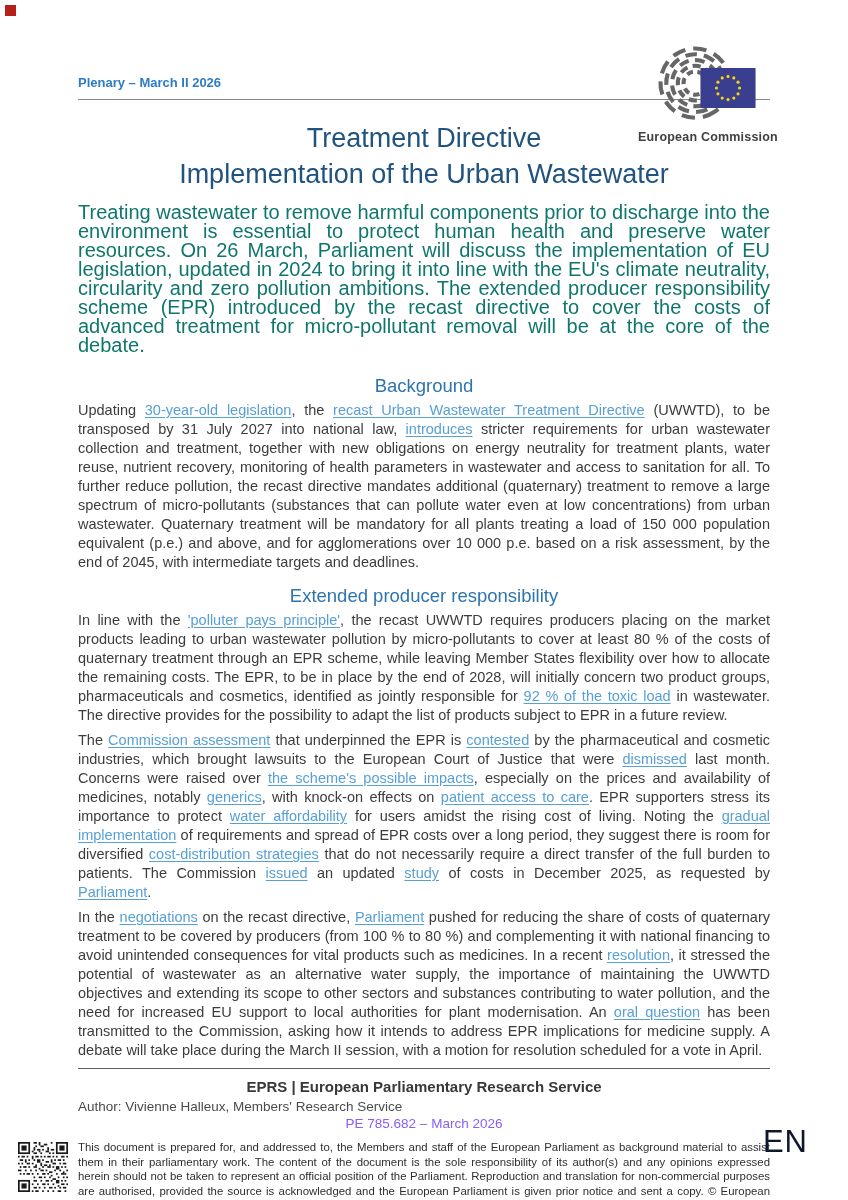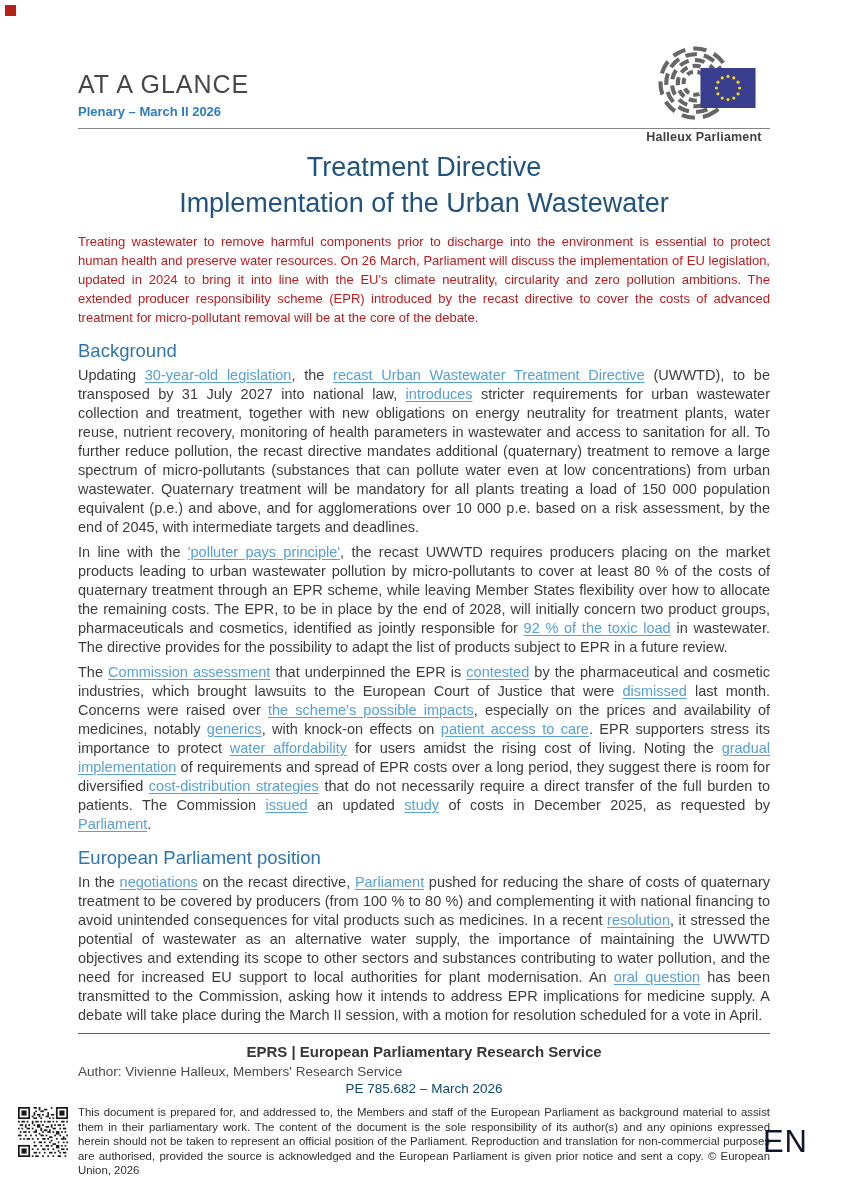--- a/index.html
+++ b/index.html
@@ -35,41 +35,41 @@
   }
   .hrule { border: none; border-top: 1.5px solid #868686; margin: 9px 0 0 0; }
 
   
   .doc-title {
     margin-top: 20px; text-align: center;
     font-size: 27px; line-height: 36px; color:#20537f; font-weight: 400;
   }
   .summary {
     margin-top: 11px; text-align: justify;
-    font-size: 13px; line-height: 19px; color:#b91c1c;
+    font-size: 20px; line-height: 19px; color:#0f766e;
   }
 
   
   .section-heading {
-    margin: 13px 0 3px 0; font-size: 18.5px; color:#2e74ad; font-weight: 400;
+    margin: 13px 0 3px 0; font-size: 18.5px; color:#2e74ad; font-weight: 400; text-align: center;
   }
   .para {
     margin: 4px 0 6px 0; text-align: justify;
     font-size: 14.5px; line-height: 19px; color:#3c3c3c;
   }
   .lnk {
     color:#57a0d5; text-decoration: underline; text-underline-offset: 2px;
     cursor: pointer;
   }
 
   
   .footer-rule { border: none; border-top: 1.5px solid #5f5f5f; margin: 8px 0 9px 0; }
   .footer-service { text-align: center; font-size: 15px; font-weight: bold; color:#383838; }
   .footer-author  { font-size: 13.5px; color:#4a4a4a; margin-top: 4px; }
-  .footer-ref     { text-align: center; font-size: 13.5px; color:#0c4a6e; margin-top: 2px; }
+  .footer-ref     { text-align: center; font-size: 13.5px; color:#8b5cf6; margin-top: 2px; }
 
   .disclaimer-row { position: relative; margin-top: 9px; }
   .qr { position: absolute; left: -60px; top: 1px; width: 50px; height: 52px; }
   .disclaimer {
     font-size: 11.4px; line-height: 14.6px; color:#2e2e2e;
     text-align: justify; width: 692px;
   }
   .lang-badge {
     position: absolute; right: 40px; top: 1124px;
     font-size: 31px; color:#0f172a; font-weight: 400; letter-spacing: 1px;
@@ -77,21 +77,20 @@
 </style>
 </head>
 <body>
 
 <div class="page">
   <div class="corner-marker"></div>
 
   <div class="content">
 
     <div class="header">
-      <div class="kicker">AT A GLANCE</div>
       <div class="edition">Plenary – March II 2026</div>
 
       <div class="ep-logo">
         <svg width="126" height="80" viewBox="0 0 140 90">
           <g fill="none" stroke="#666666" stroke-width="4.6">
             <circle cx="60" cy="44" r="13" stroke-dasharray="7 5" transform="rotate(15 60 44)"></circle>
             <circle cx="60" cy="44" r="19.5" stroke-dasharray="9 6" transform="rotate(40 60 44)"></circle>
             <circle cx="60" cy="44" r="26" stroke-dasharray="11 7" transform="rotate(70 60 44)"></circle>
             <circle cx="60" cy="44" r="32.5" stroke-dasharray="13 8" transform="rotate(28 60 44)"></circle>
             <circle cx="60" cy="44" r="39" stroke-dasharray="15 9" transform="rotate(55 60 44)"></circle>
@@ -105,45 +104,45 @@
             <circle cx="90.5" cy="60.8" r="1.8"></circle>
               <circle cx="85.7" cy="56" r="1.8"></circle>
             <circle cx="84" cy="49.5" r="1.8"></circle>
               <circle cx="85.7" cy="43" r="1.8"></circle>
             <circle cx="90.5" cy="38.2" r="1.8"></circle>
               <circle cx="97" cy="36.5" r="1.8"></circle>
             <circle cx="103.5" cy="38.2" r="1.8"></circle>
               <circle cx="108.3" cy="43" r="1.8"></circle>
           </g>
         </svg>
-        <div class="ep-logo-caption">Halleux Parliament</div>
+        <div class="ep-logo-caption">European Commission</div>
       </div>
 
       <hr class="hrule">
     </div>
 
     <div class="doc-title">
       <div>Treatment Directive</div>
       <div>Implementation of the Urban Wastewater</div>
     </div>
 
     <p class="summary">Treating wastewater to remove harmful components prior to discharge into the environment is essential to protect human health and preserve water resources. On 26 March, Parliament will discuss the implementation of EU legislation, updated in 2024 to bring it into line with the EU's climate neutrality, circularity and zero pollution ambitions. The extended producer responsibility scheme (EPR) introduced by the recast directive to cover the costs of advanced treatment for micro-pollutant removal will be at the core of the debate.</p>
 
     <div>
       <h2 class="section-heading">Background</h2>
       <p class="para">Updating <a class="lnk">30-year-old legislation</a>, the <a class="lnk">recast Urban Wastewater Treatment Directive</a> (UWWTD), to be transposed by 31 July 2027 into national law, <a class="lnk">introduces</a> stricter requirements for urban wastewater collection and treatment, together with new obligations on energy neutrality for treatment plants, water reuse, nutrient recovery, monitoring of health parameters in wastewater and access to sanitation for all. To further reduce pollution, the recast directive mandates additional (quaternary) treatment to remove a large spectrum of micro-pollutants (substances that can pollute water even at low concentrations) from urban wastewater. Quaternary treatment will be mandatory for all plants treating a load of 150 000 population equivalent (p.e.) and above, and for agglomerations over 10 000 p.e. based on a risk assessment, by the end of 2045, with intermediate targets and deadlines.</p>
     </div>
 
     <div>
+      <h2 class="section-heading">Extended producer responsibility</h2>
       <p class="para">In line with the <a class="lnk">'polluter pays principle'</a>, the recast UWWTD requires producers placing on the market products leading to urban wastewater pollution by micro-pollutants to cover at least 80 % of the costs of quaternary treatment through an EPR scheme, while leaving Member States flexibility over how to allocate the remaining costs. The EPR, to be in place by the end of 2028, will initially concern two product groups, pharmaceuticals and cosmetics, identified as jointly responsible for <a class="lnk">92 % of the toxic load</a> in wastewater. The directive provides for the possibility to adapt the list of products subject to EPR in a future review.</p>
       <p class="para">The <a class="lnk">Commission assessment</a> that underpinned the EPR is <a class="lnk">contested</a> by the pharmaceutical and cosmetic industries, which brought lawsuits to the European Court of Justice that were <a class="lnk">dismissed</a> last month. Concerns were raised over <a class="lnk">the scheme's possible impacts</a>, especially on the prices and availability of medicines, notably <a class="lnk">generics</a>, with knock-on effects on <a class="lnk">patient access to care</a>. EPR supporters stress its importance to protect <a class="lnk">water affordability</a> for users amidst the rising cost of living. Noting the <a class="lnk">gradual implementation</a> of requirements and spread of EPR costs over a long period, they suggest there is room for diversified <a class="lnk">cost-distribution strategies</a> that do not necessarily require a direct transfer of the full burden to patients. The Commission <a class="lnk">issued</a> an updated <a class="lnk">study</a> of costs in December 2025, as requested by <a class="lnk">Parliament</a>.</p>
     </div>
 
     <div>
-      <h2 class="section-heading">European Parliament position</h2>
       <p class="para">In the <a class="lnk">negotiations</a> on the recast directive, <a class="lnk">Parliament</a> pushed for reducing the share of costs of quaternary treatment to be covered by producers (from 100 % to 80 %) and complementing it with national financing to avoid unintended consequences for vital products such as medicines. In a recent <a class="lnk">resolution</a>, it stressed the potential of wastewater as an alternative water supply, the importance of maintaining the UWWTD objectives and extending its scope to other sectors and substances contributing to water pollution, and the need for increased EU support to local authorities for plant modernisation. An <a class="lnk">oral question</a> has been transmitted to the Commission, asking how it intends to address EPR implications for medicine supply. A debate will take place during the March II session, with a motion for resolution scheduled for a vote in April.</p>
     </div>
 
     <hr class="footer-rule">
     <div class="footer-service">EPRS | European Parliamentary Research Service</div>
     <div class="footer-author">Author: Vivienne Halleux, Members' Research Service</div>
     <div class="footer-ref">PE 785.682 – March 2026</div>
 
     <div class="disclaimer-row">
       <svg class="qr" viewBox="0 0 29 29">

